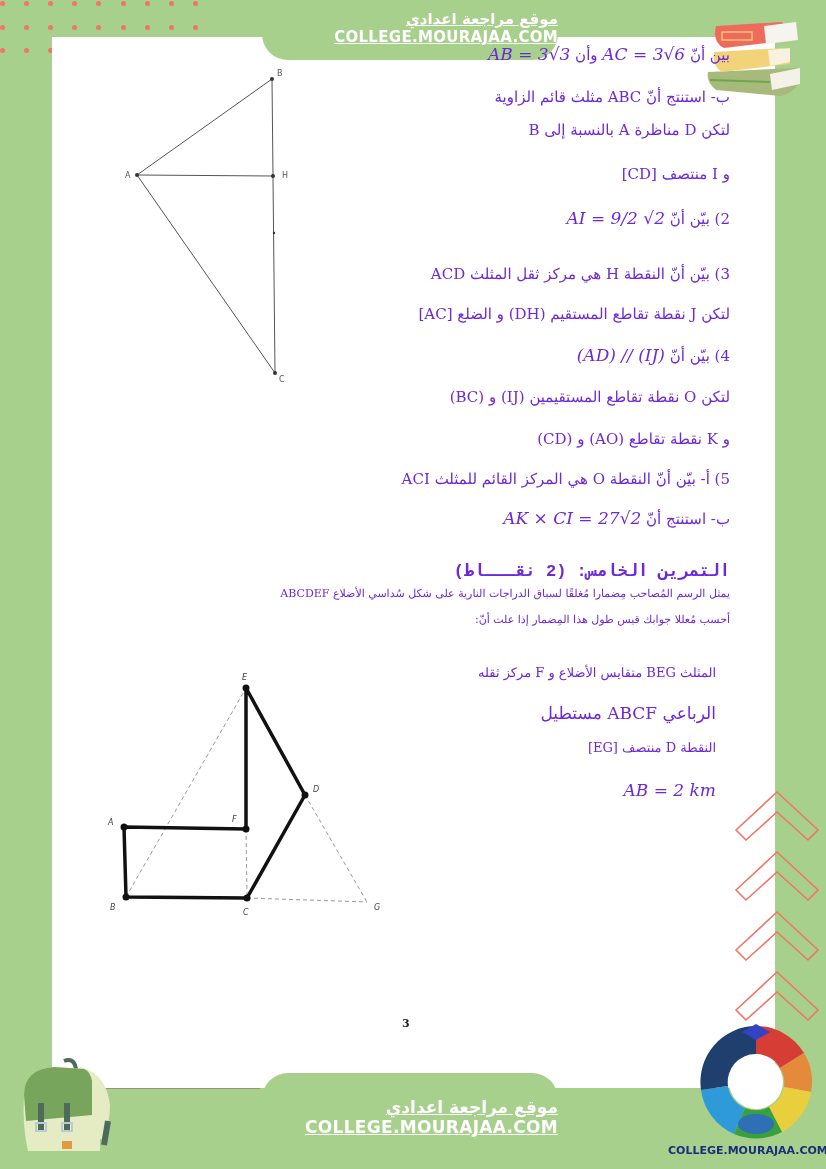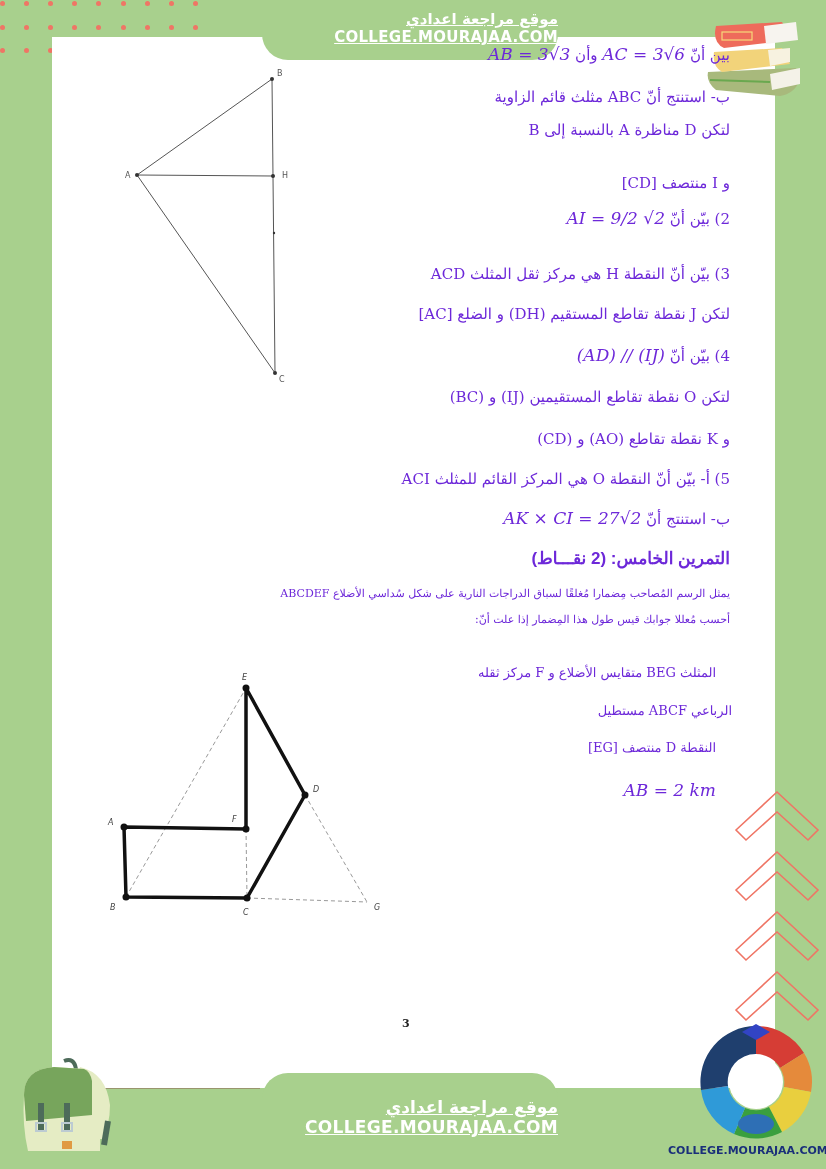--- a/index.html
+++ b/index.html
@@ -25,21 +25,21 @@
   .tab .en { display:block; font-size:15px; text-decoration:underline; letter-spacing:.3px; }
   .tab-top .ar { margin-top:10px; }
   .tab-bottom .ar { margin-top:24px; font-size:17px; }
   .tab-bottom .en { font-size:17px; }
 
   .line {
     position:absolute; right:96px; direction:rtl; text-align:right;
     font-size:15px; color:#6d28d9; white-space:nowrap;
   }
   .m { font-style:italic; font-family:"DejaVu Serif", serif; font-size:17px; direction:ltr; unicode-bidi:embed; }
-  .heading { font-weight:bold; font-size:17px; font-family:Liberation Sans, sans-serif; }
+  .heading { font-weight:bold; font-size:17px; font-family:Liberation Mono, monospace;margin-top:12px; }
   .pagenum { position:absolute; left:402px; top:1017px; font-size:11px; font-weight:bold; color:#222; }
 
   svg.fig { position:absolute; }
   .chev { position:absolute; }
   .logo-text {
     position:absolute; left:668px; top:1144px; width:158px; text-align:center;
     font-family:"DejaVu Sans", sans-serif; font-weight:bold; font-size:11px; color:#1a2f7a;
   }
 </style>
 </head>
@@ -116,21 +116,21 @@
 </svg>
 
 <div class="line" style="top:44px">
   <span>بين أنّ</span>
   <span class="m">AC = 3√6</span>
   <span>وأن</span>
   <span class="m">AB = 3√3</span>
 </div>
 <div class="line" style="top:88px">ب- استنتج أنّ ABC مثلث قائم الزاوية</div>
 <div class="line" style="top:121px">لتكن D مناظرة A بالنسبة إلى B</div>
-<div class="line" style="top:174px">و I منتصف [CD]</div>
+<div class="line" style="top:165px">و I منتصف [CD]</div>
 <div class="line" style="top:208px">
   <span>2) بيّن أنّ</span>
   <span class="m">AI = 9/2 √2</span>
 </div>
 <div class="line" style="top:265px">3) بيّن أنّ النقطة H هي مركز ثقل المثلث ACD</div>
 <div class="line" style="top:305px">لتكن J نقطة تقاطع المستقيم (DH) و الضلع [AC]</div>
 <div class="line" style="top:345px">
   <span>4) بيّن أنّ</span>
   <span class="m">(AD) // (IJ)</span>
 </div>
@@ -139,21 +139,21 @@
 <div class="line" style="top:470px">5) أ- بيّن أنّ النقطة O هي المركز القائم للمثلث ACI</div>
 <div class="line" style="top:508px">
   <span>ب- استنتج أنّ</span>
   <span class="m">AK × CI = 27√2</span>
 </div>
 
 <div class="line heading" style="top:548px">التمرين الخامس: (2 نقـــاط)</div>
 <div class="line" style="top:587px;font-size:11px">يمثل الرسم المُصاحب مِضمارا مُغلقًا لسباق الدراجات النارية على شكل سُداسي الأضلاع ABCDEF</div>
 <div class="line" style="top:613px;font-size:11px">أحسب مُعللا جوابك قيس طول هذا المِضمار إذا علت أنّ:</div>
 <div class="line" style="top:665px;right:110px;font-size:13px">المثلث BEG متقايس الأضلاع و F مركز ثقله</div>
-<div class="line" style="top:703px;right:94px;font-size:13px">الرباعي ABCF مستطيل</div>
+<div class="line" style="top:703px;right:110px;font-size:17px">الرباعي ABCF مستطيل</div>
 <div class="line" style="top:740px;right:110px;font-size:13px">النقطة D منتصف [EG]</div>
 <div class="line" style="top:780px;right:110px">
   <span class="m">AB = 2 km</span>
 </div>
 
 <svg class="fig" style="left:100px;top:670px" width="300" height="250" viewBox="100 670 300 250">
   <g stroke="#999" stroke-width="1" stroke-dasharray="4,3" fill="none">
     <line x1="126" y1="897" x2="246" y2="688"></line>
     <line x1="246" y1="829" x2="247" y2="898"></line>
     <line x1="247" y1="898" x2="367" y2="902"></line>

